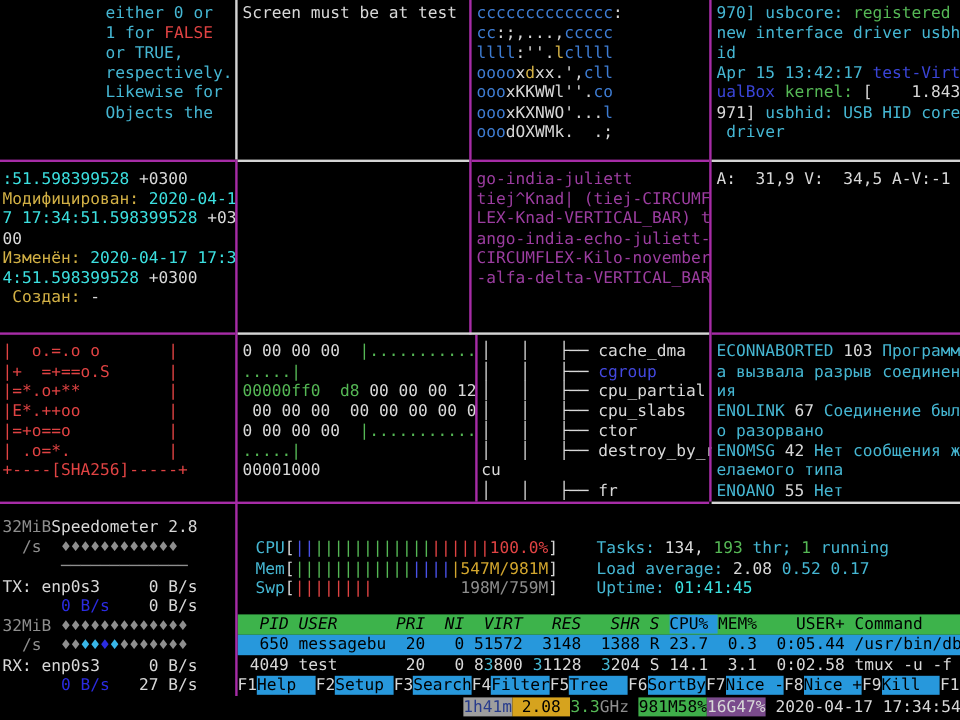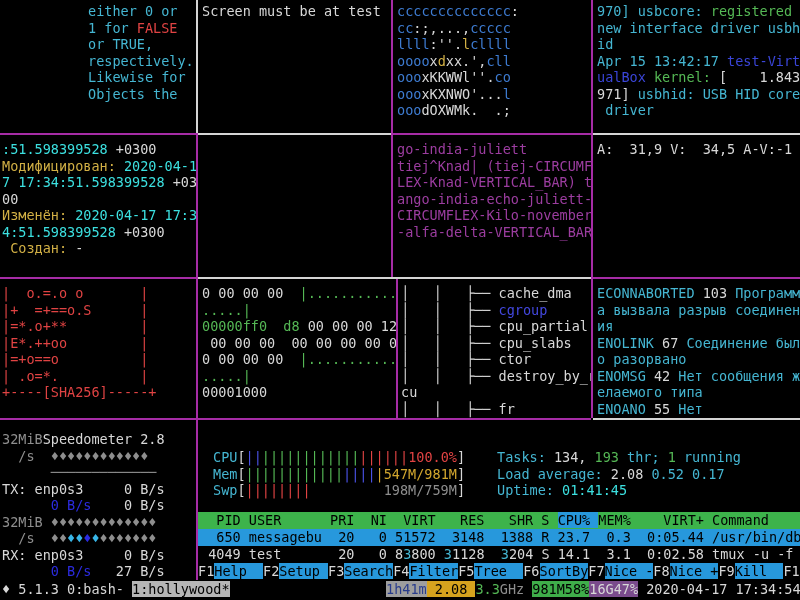--- a/index.html
+++ b/index.html
@@ -61,40 +61,37 @@
 
 <div class="pane" style="left:0;top:420px;width:196px;height:160px;">
   <pre class="txt" style="left:2px;top:11px;"><div><span style="color: rgb(142, 142, 142);">32MiB</span><span style="color: rgb(216, 216, 216);">Speedometer 2.8</span></div><div><span style="color: rgb(142, 142, 142);">  /s  </span><span style="color: rgb(142, 142, 142);">♦♦♦♦♦♦♦♦♦♦♦♦</span></div><div><span style="color: rgb(142, 142, 142);">      </span><span style="color: rgb(142, 142, 142);">─────────────</span></div><div><span style="color: rgb(216, 216, 216);">TX: enp0s3     0 B/s</span></div><div><span style="color: rgb(216, 216, 216);">      </span><span style="color: rgb(43, 43, 224);">0 B/s</span><span style="color: rgb(216, 216, 216);">    0 B/s</span></div><div><span style="color: rgb(142, 142, 142);">32MiB </span><span style="color: rgb(142, 142, 142);">♦♦♦♦♦♦♦♦♦♦♦♦♦</span></div><div><span style="color: rgb(142, 142, 142);">  /s  </span><span style="color: rgb(142, 142, 142);">♦♦</span><span style="color: rgb(56, 182, 232);">♦♦</span><span style="color: rgb(43, 43, 224);">♦</span><span style="color: rgb(56, 182, 232);">♦</span><span style="color: rgb(142, 142, 142);">♦♦♦♦♦♦♦</span></div><div><span style="color: rgb(216, 216, 216);">RX: enp0s3     0 B/s</span></div><div><span style="color: rgb(216, 216, 216);">      </span><span style="color: rgb(43, 43, 224);">0 B/s</span><span style="color: rgb(216, 216, 216);">   27 B/s</span></div></pre>
 </div>
 
 <div class="pane" style="left:198px;top:420px;width:602px;height:160px;">
   <pre class="txt" style="left:15px;top:29px;"><div><span style="color: rgb(69, 182, 210);">CPU</span><span style="color: rgb(216, 216, 216);">[</span><span style="color: rgb(74, 82, 232);">||</span><span style="color: rgb(85, 184, 85);">||||||||||||</span><span style="color: rgb(224, 67, 67);">||||||</span><span style="color: rgb(224, 67, 67);">100.0%</span><span style="color: rgb(216, 216, 216);">]</span></div><div><span style="color: rgb(69, 182, 210);">Mem</span><span style="color: rgb(216, 216, 216);">[</span><span style="color: rgb(85, 184, 85);">||||||||||||</span><span style="color: rgb(74, 82, 232);">||||</span><span style="color: rgb(210, 166, 46);">|</span><span style="color: rgb(210, 166, 46);">547M/981M</span><span style="color: rgb(216, 216, 216);">]</span></div><div><span style="color: rgb(69, 182, 210);">Swp</span><span style="color: rgb(216, 216, 216);">[</span><span style="color: rgb(224, 67, 67);">||||||||</span><span style="color: rgb(216, 216, 216);">         </span><span style="color: rgb(142, 142, 142);">198M/759M</span><span style="color: rgb(216, 216, 216);">]</span></div></pre>
   <pre class="txt" style="left:299px;top:29px;"><div><span style="color: rgb(69, 182, 210);">Tasks: </span><span style="color: rgb(216, 216, 216);">134, </span><span style="color: rgb(85, 184, 85);">193</span><span style="color: rgb(69, 182, 210);"> thr; </span><span style="color: rgb(85, 184, 85);">1</span><span style="color: rgb(69, 182, 210);"> running</span></div><div><span style="color: rgb(69, 182, 210);">Load average: </span><span style="color: rgb(216, 216, 216);">2.08 </span><span style="color: rgb(69, 182, 210);">0.52 0.17</span></div><div><span style="color: rgb(69, 182, 210);">Uptime: </span><span style="color: rgb(60, 224, 224);">01:41:45</span></div></pre>
 
   <div class="bar" style="left:0;top:92px;width:602px;background:#3db34b;">
-    <pre class="txt" style="padding-left:2px;"><div><span style="color: rgb(0, 0, 0);">  PID USER      PRI  NI  VIRT   RES   SHR S </span><span style="color: rgb(0, 0, 0); background: rgb(39, 152, 220);">CPU% </span><span style="color: rgb(0, 0, 0);">MEM%    VIRT+ Command</span></div></pre>
+    <pre class="txt" style="padding-left:2px;"><div><span style="color: rgb(0, 0, 0); font-style: italic;">  PID USER      PRI  NI  VIRT   RES   SHR S </span><span style="color: rgb(0, 0, 0); background: rgb(39, 152, 220);">CPU% </span><span style="color: rgb(0, 0, 0);">MEM%    USER+ Command</span></div></pre>
   </div>
 
   <div class="bar" style="left:0;top:109px;width:602px;background:#2798dc;">
     <pre class="txt" style="padding-left:2px;"><div><span style="color: rgb(0, 0, 0);">  650 messagebu  20   0 51572  3148  1388 R 23.7  0.3  0:05.44 /usr/bin/dbu</span></div></pre>
   </div>
 
   <div class="bar" style="left:0;top:126px;width:602px;">
     <pre class="txt" style="padding-left:2px;"><div><span style="color: rgb(216, 216, 216);"> 4049 test       20   0 8</span><span style="color: rgb(69, 182, 210);">3</span><span style="color: rgb(216, 216, 216);">800 </span><span style="color: rgb(69, 182, 210);">3</span><span style="color: rgb(216, 216, 216);">1128  </span><span style="color: rgb(69, 182, 210);">3</span><span style="color: rgb(216, 216, 216);">204 S 14.1  3.1  0:02.58 tmux -u -f /</span></div></pre>
   </div>
 
   <div class="bar" style="left:0;top:143px;width:602px;">
     <pre class="txt"><div><span style="color: rgb(216, 216, 216);">F1</span><span style="color: rgb(0, 0, 0); background: rgb(39, 152, 220);">Help  </span><span style="color: rgb(216, 216, 216);">F2</span><span style="color: rgb(0, 0, 0); background: rgb(39, 152, 220);">Setup </span><span style="color: rgb(216, 216, 216);">F3</span><span style="color: rgb(0, 0, 0); background: rgb(39, 152, 220);">Search</span><span style="color: rgb(216, 216, 216);">F4</span><span style="color: rgb(0, 0, 0); background: rgb(39, 152, 220);">Filter</span><span style="color: rgb(216, 216, 216);">F5</span><span style="color: rgb(0, 0, 0); background: rgb(39, 152, 220);">Tree  </span><span style="color: rgb(216, 216, 216);">F6</span><span style="color: rgb(0, 0, 0); background: rgb(39, 152, 220);">SortBy</span><span style="color: rgb(216, 216, 216);">F7</span><span style="color: rgb(0, 0, 0); background: rgb(39, 152, 220);">Nice -</span><span style="color: rgb(216, 216, 216);">F8</span><span style="color: rgb(0, 0, 0); background: rgb(39, 152, 220);">Nice +</span><span style="color: rgb(216, 216, 216);">F9</span><span style="color: rgb(0, 0, 0); background: rgb(39, 152, 220);">Kill  </span><span style="color: rgb(216, 216, 216);">F10</span></div></pre>
   </div>
 </div>
 
 <div class="pane" style="left:0;top:580px;width:800px;height:20px;">
-  <div class="bar" style="left:2px;top:1px;width:380px;">
-    <pre class="txt"><div><span style="color: rgb(216, 216, 216);">♦ </span><span style="color: rgb(216, 216, 216);">5.1.3 0:bash- </span><span style="color: rgb(0, 0, 0); background: rgb(182, 182, 182);">1:hollywood*</span></div></pre>
-  </div>
   <div class="bar" style="left:386px;top:1px;width:414px;">
     <pre class="txt"><div><span style="color: rgb(40, 60, 140); background: rgb(158, 158, 158);">1h41m</span><span style="color: rgb(0, 0, 0); background: rgb(214, 163, 30);"> 2.08 </span><span style="color: rgb(85, 184, 85);">3.3</span><span style="color: rgb(142, 142, 142);">GHz</span><span style="color: rgb(216, 216, 216);"> </span><span style="color: rgb(0, 0, 0); background: rgb(63, 174, 74);">981M58%</span><span style="color: rgb(216, 216, 216); background: rgb(122, 75, 140);">16G47%</span><span style="color: rgb(216, 216, 216);"> 2020-04-17 17:34:54</span></div></pre>
   </div>
 </div>
 
 <div class="border bw" style="left:196px;top:0;width:2px;height:133px;"></div>
 <div class="border bm" style="left:196px;top:133px;width:2px;height:447px;"></div>
 <div class="border bm" style="left:391px;top:0;width:2px;height:279px;"></div>
 <div class="border bm" style="left:396px;top:279px;width:2px;height:139px;"></div>
 <div class="border bm" style="left:591px;top:0;width:2px;height:418px;"></div>

